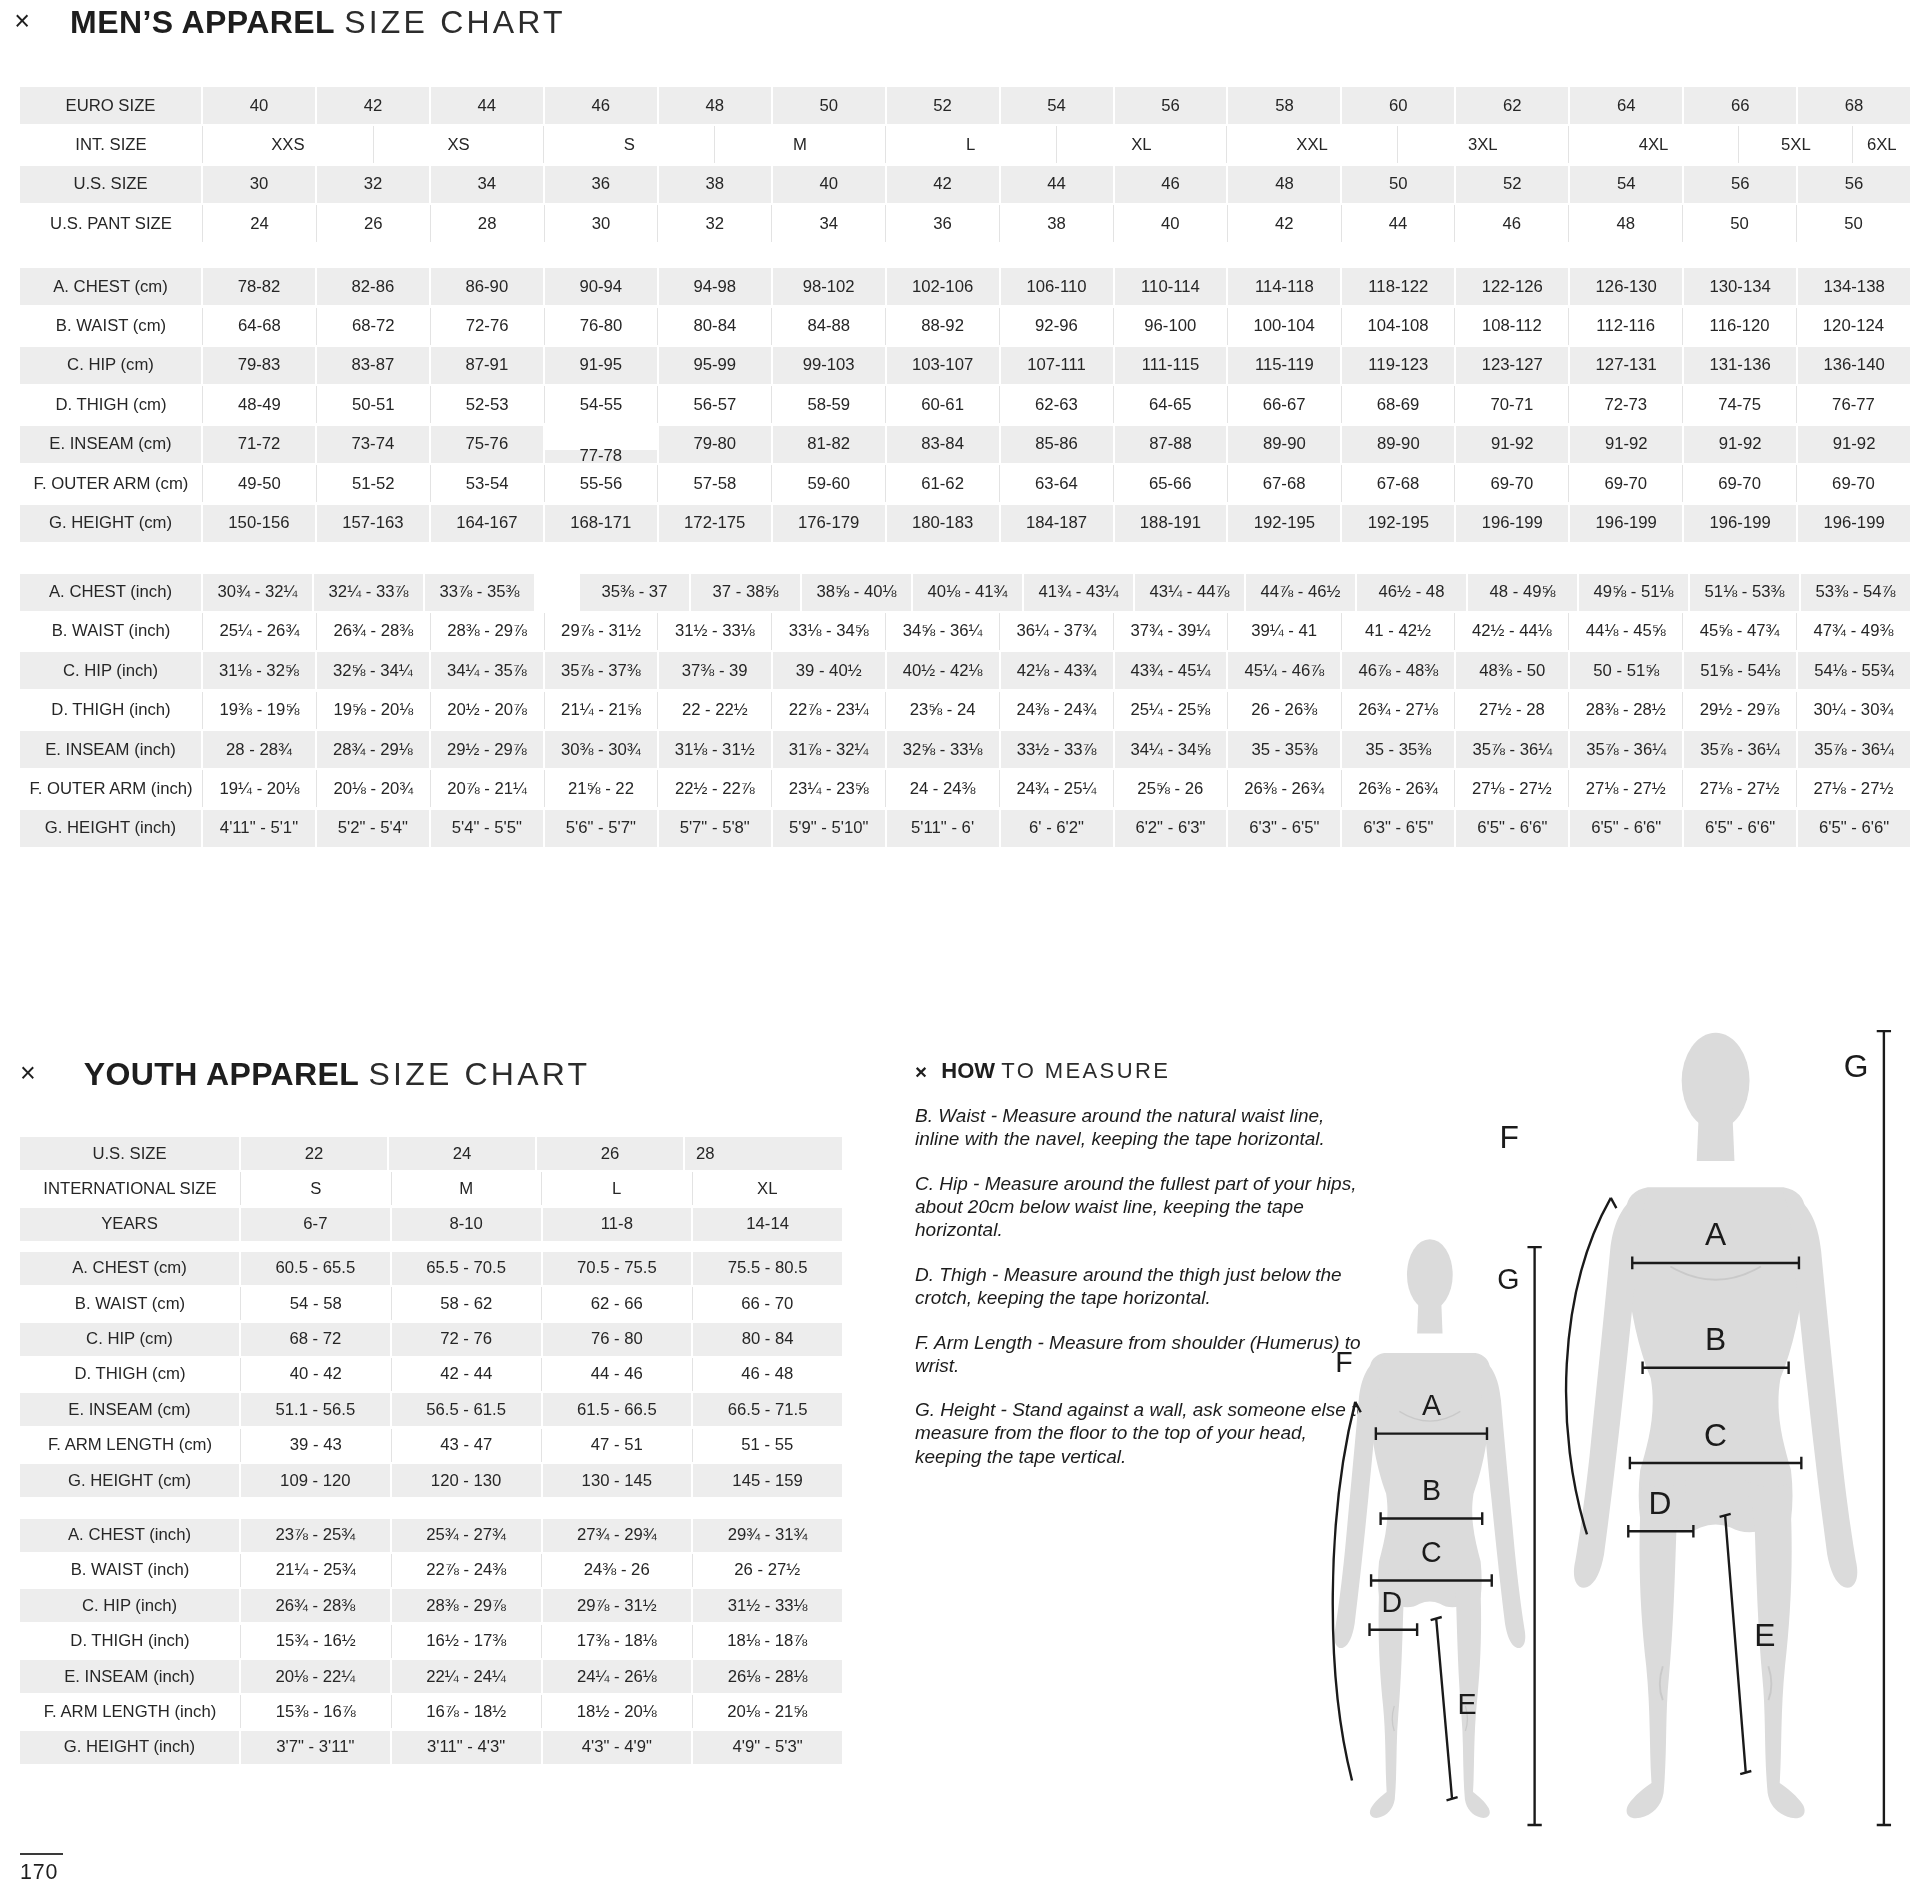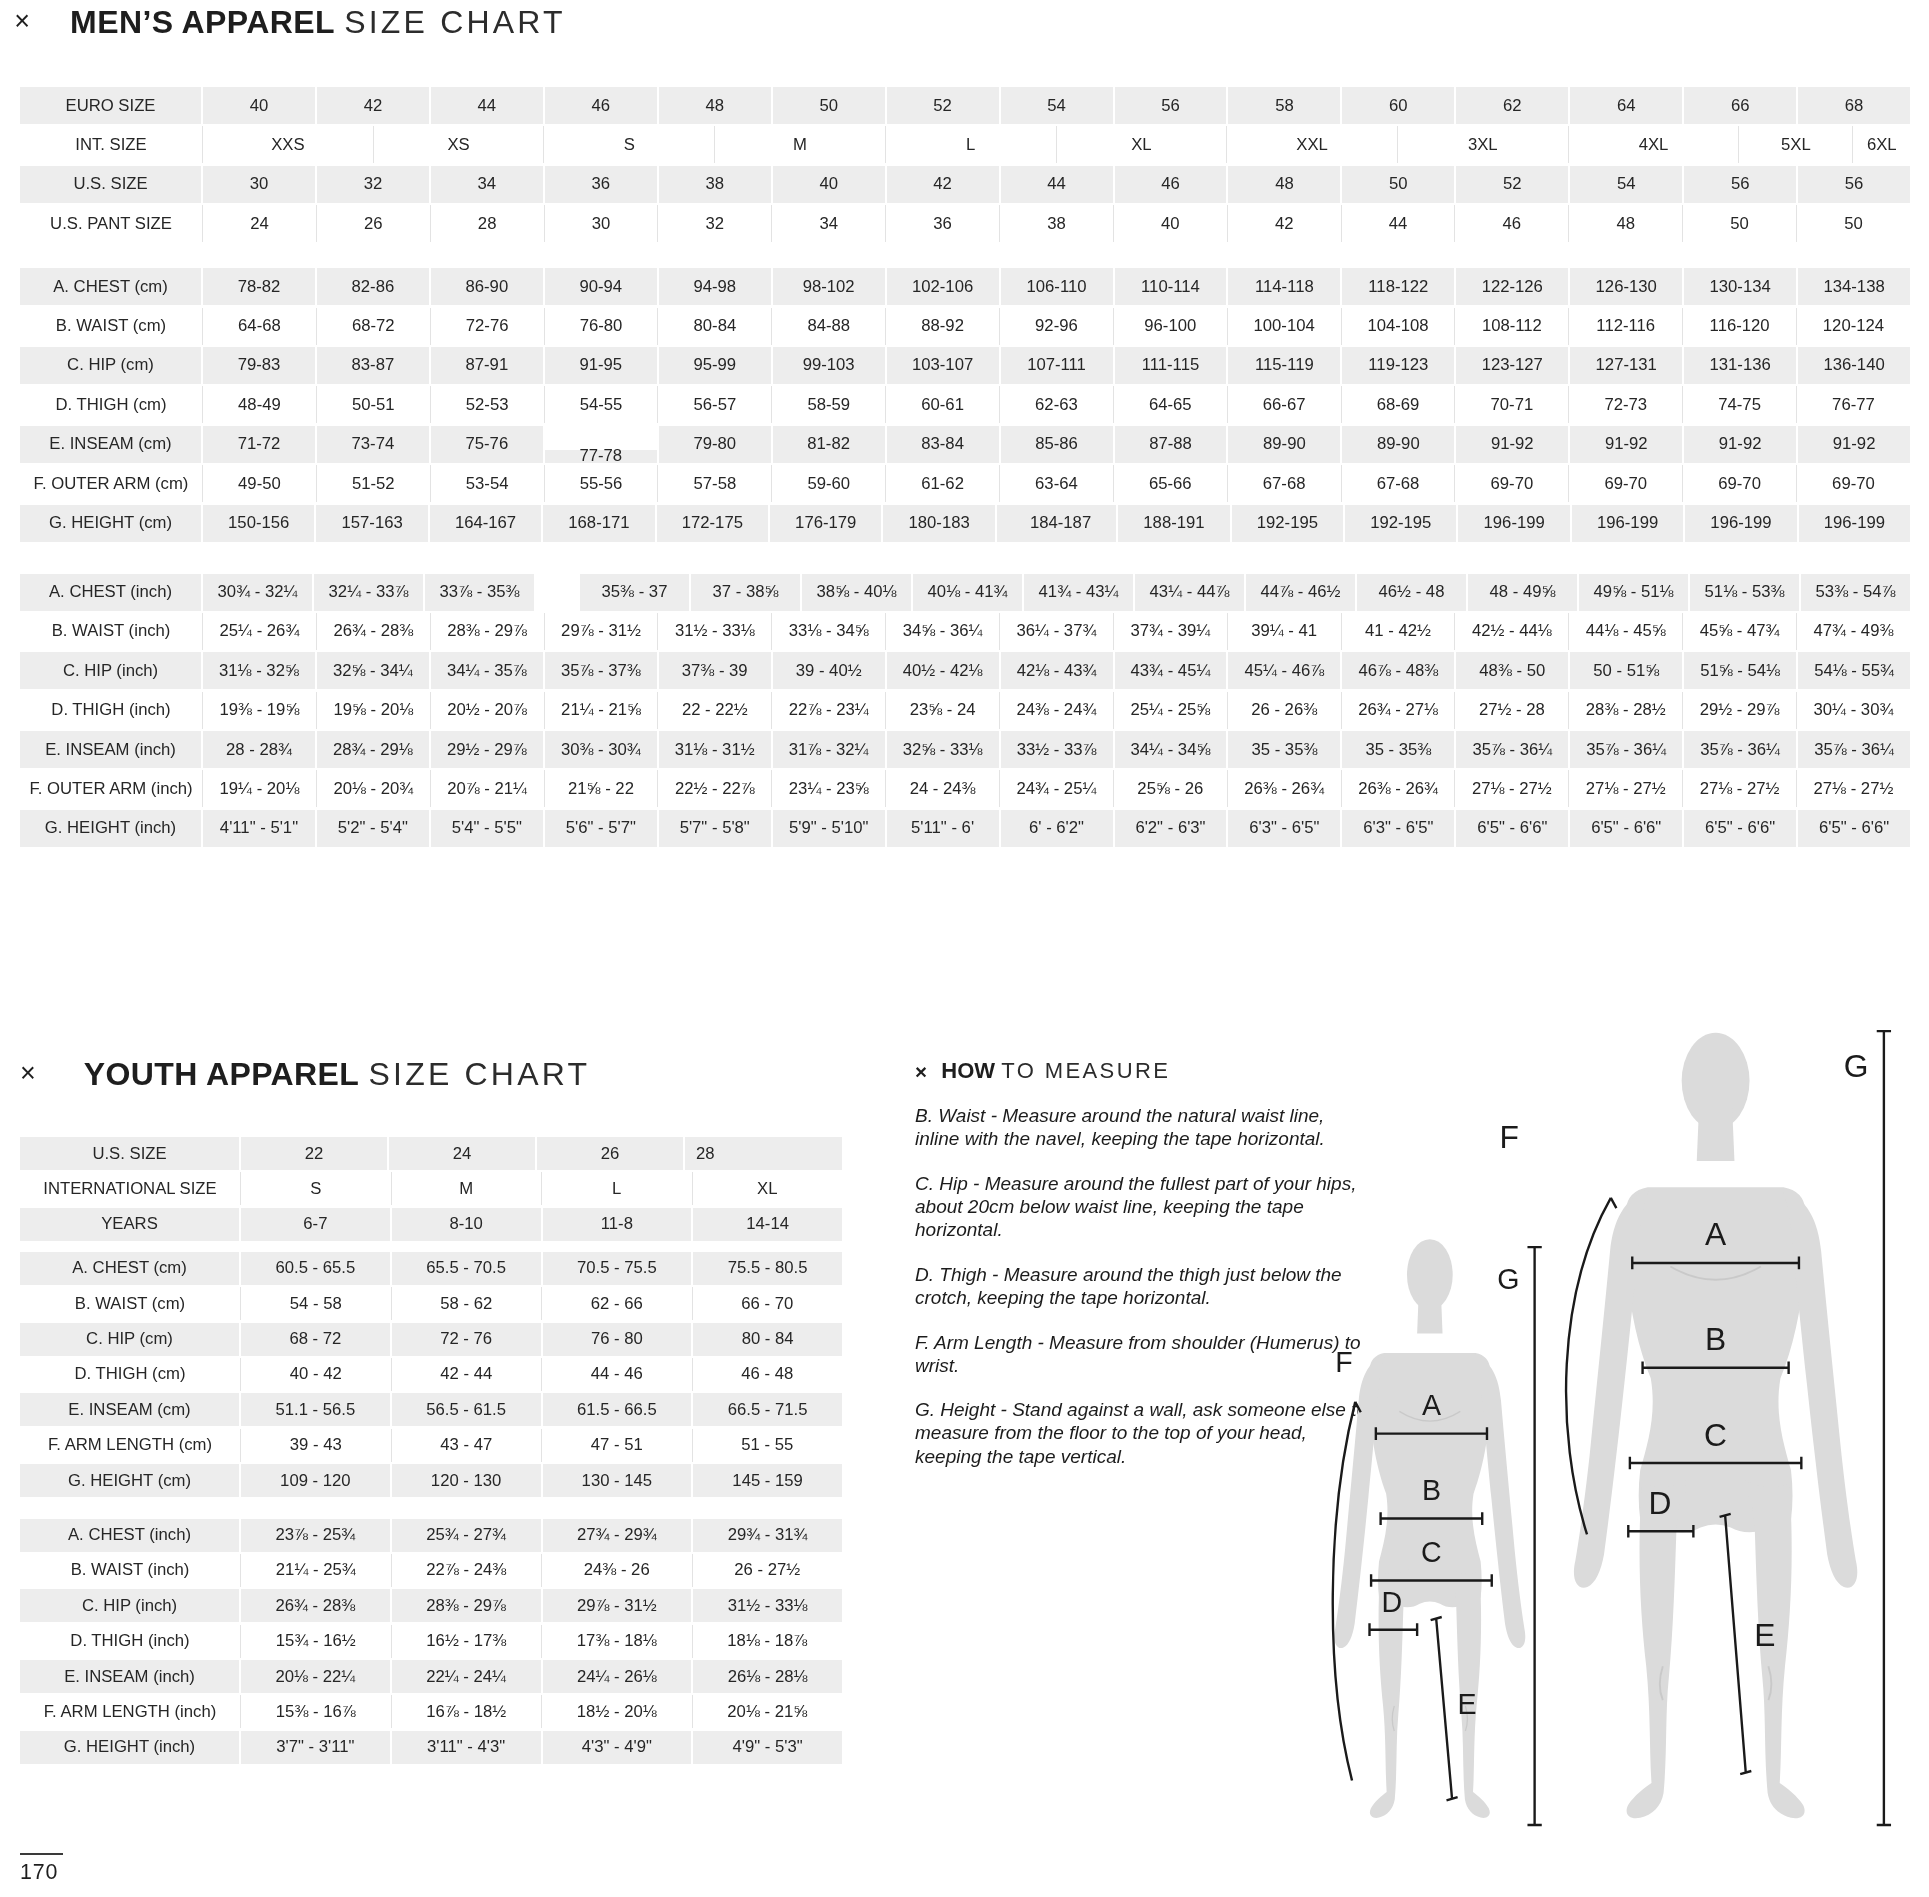--- a/index.html
+++ b/index.html
@@ -247,21 +247,21 @@
         </div>
         <div class="t-row shade">
           <div class="t-label">G. HEIGHT (cm)</div>
           <div class="t-cell" style="flex-grow: 2;">150-156</div>
           <div class="t-cell" style="flex-grow: 2;">157-163</div>
           <div class="t-cell" style="flex-grow: 2;">164-167</div>
           <div class="t-cell" style="flex-grow: 2;">168-171</div>
           <div class="t-cell" style="flex-grow: 2;">172-175</div>
           <div class="t-cell" style="flex-grow: 2;">176-179</div>
           <div class="t-cell" style="flex-grow: 2;">180-183</div>
-          <div class="t-cell" style="flex-grow: 2; padding-left: 8px;">184-187</div>
+          <div class="t-cell" style="flex-grow: 2;">184-187</div>
           <div class="t-cell" style="flex-grow: 2;">188-191</div>
           <div class="t-cell" style="flex-grow: 2;">192-195</div>
           <div class="t-cell" style="flex-grow: 2;">192-195</div>
           <div class="t-cell" style="flex-grow: 2;">196-199</div>
           <div class="t-cell" style="flex-grow: 2;">196-199</div>
           <div class="t-cell" style="flex-grow: 2;">196-199</div>
           <div class="t-cell" style="flex-grow: 2;">196-199</div>
         </div>
       </div>
     <div class="tgroup">

